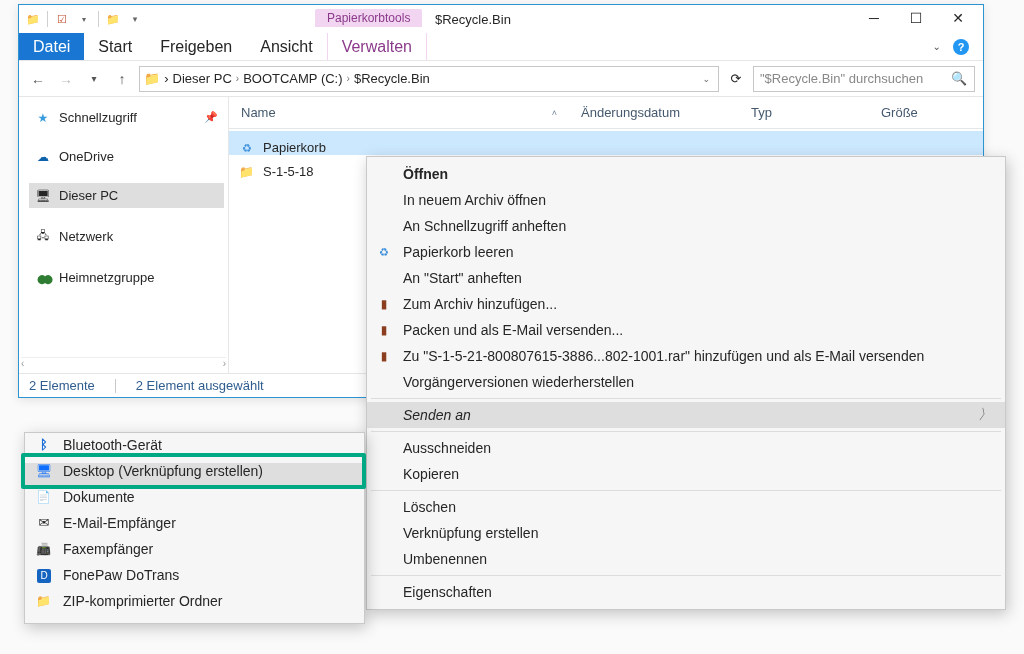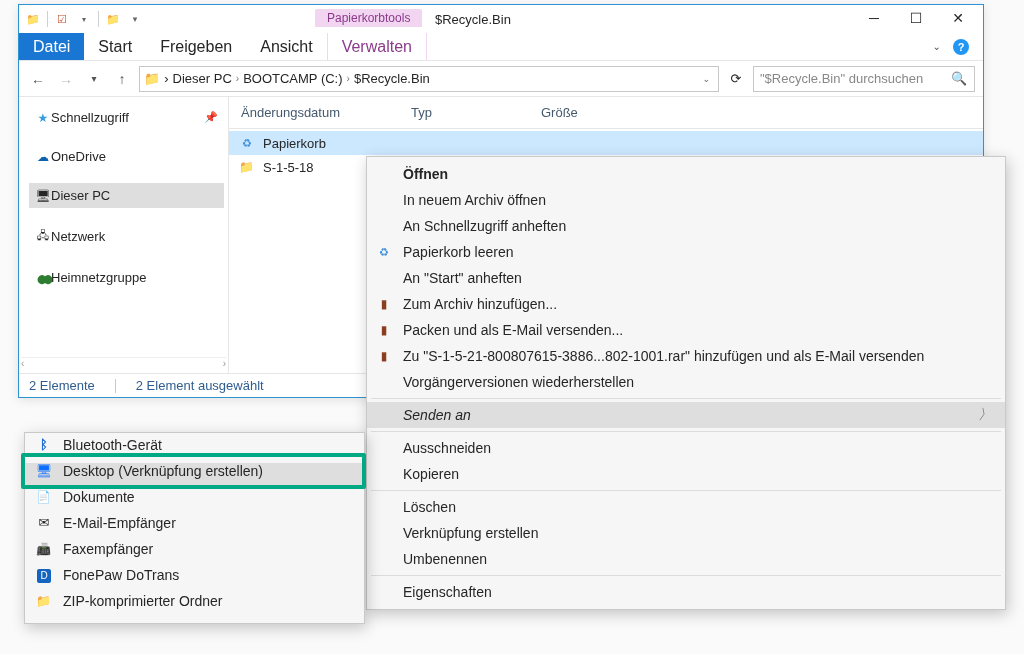--- a/index.html
+++ b/index.html
@@ -141,20 +141,21 @@
     height: calc(100% - 28px - 28px - 36px - 24px);
   }
   .tree {
     width: 210px;
     padding: 8px 4px 4px 10px;
     border-right:1px solid var(--ribbon-border);
     position:relative;
   }
   .tree .item {
     display:flex; align-items:center;
+    gap:8px;
     padding: 5px 6px;
     border-radius:0;
   }
   .tree .item.selected { background: var(--select-tree); }
   .tree .ticon { width:16px; text-align:center; font-size:12px;}
   .star::before{content:"★"; color:#379cdd;}
   .cloud::before{content:"☁"; color:#0c62ab;}
   .pc::before{content:"🖥"; font-size:12px;}
   .net::before{content:"🖧"; font-size:11px;}
   .home::before{content:"⬤⬤"; letter-spacing:-4px; font-size:9px; color:#2e7d32;}
@@ -181,21 +182,21 @@
     align-items:center;
   }
   .col { padding:0 12px; display:flex; align-items:center; gap:6px;}
   .c-name { width:340px; }
   .c-mod { width:170px; }
   .c-type { width:130px; }
   .c-size { flex:1; }
   .sortarrow { font-size:9px; color:#7a8aa0; margin-left:auto;}
   .rows { padding-top:2px; }
   .row {
-    display:flex; align-items:center;
+    display:flex; align-items:flex-end;
     height:24px;
     padding-left:10px;
     gap:8px;
   }
   .row.selected { background: var(--select-row); }
   .row .ricon { width:16px; text-align:center; font-size:12px;}
   .bin::before{content:"♻"; color:#3a8edb; font-size:11px;}
 
   .statusbar {
     height:24px;
@@ -378,20 +379,24 @@
         </div>
       </div>
       <div class="tree-scroll">
         <span>‹</span>
         <span>›</span>
       </div>
     </div>
 
     <div class="list">
       <div class="cols">
+        <div class="col c-name">
+          <span>Name</span>
+          <span class="sortarrow">˄</span>
+        </div>
         <div class="col c-mod">Änderungsdatum</div>
         <div class="col c-type">Typ</div>
         <div class="col c-size">Größe</div>
       </div>
       <div class="rows">
         <div class="row selected">
           <span class="ricon bin"></span>
           <span>Papierkorb</span>
         </div>
         <div class="row">

